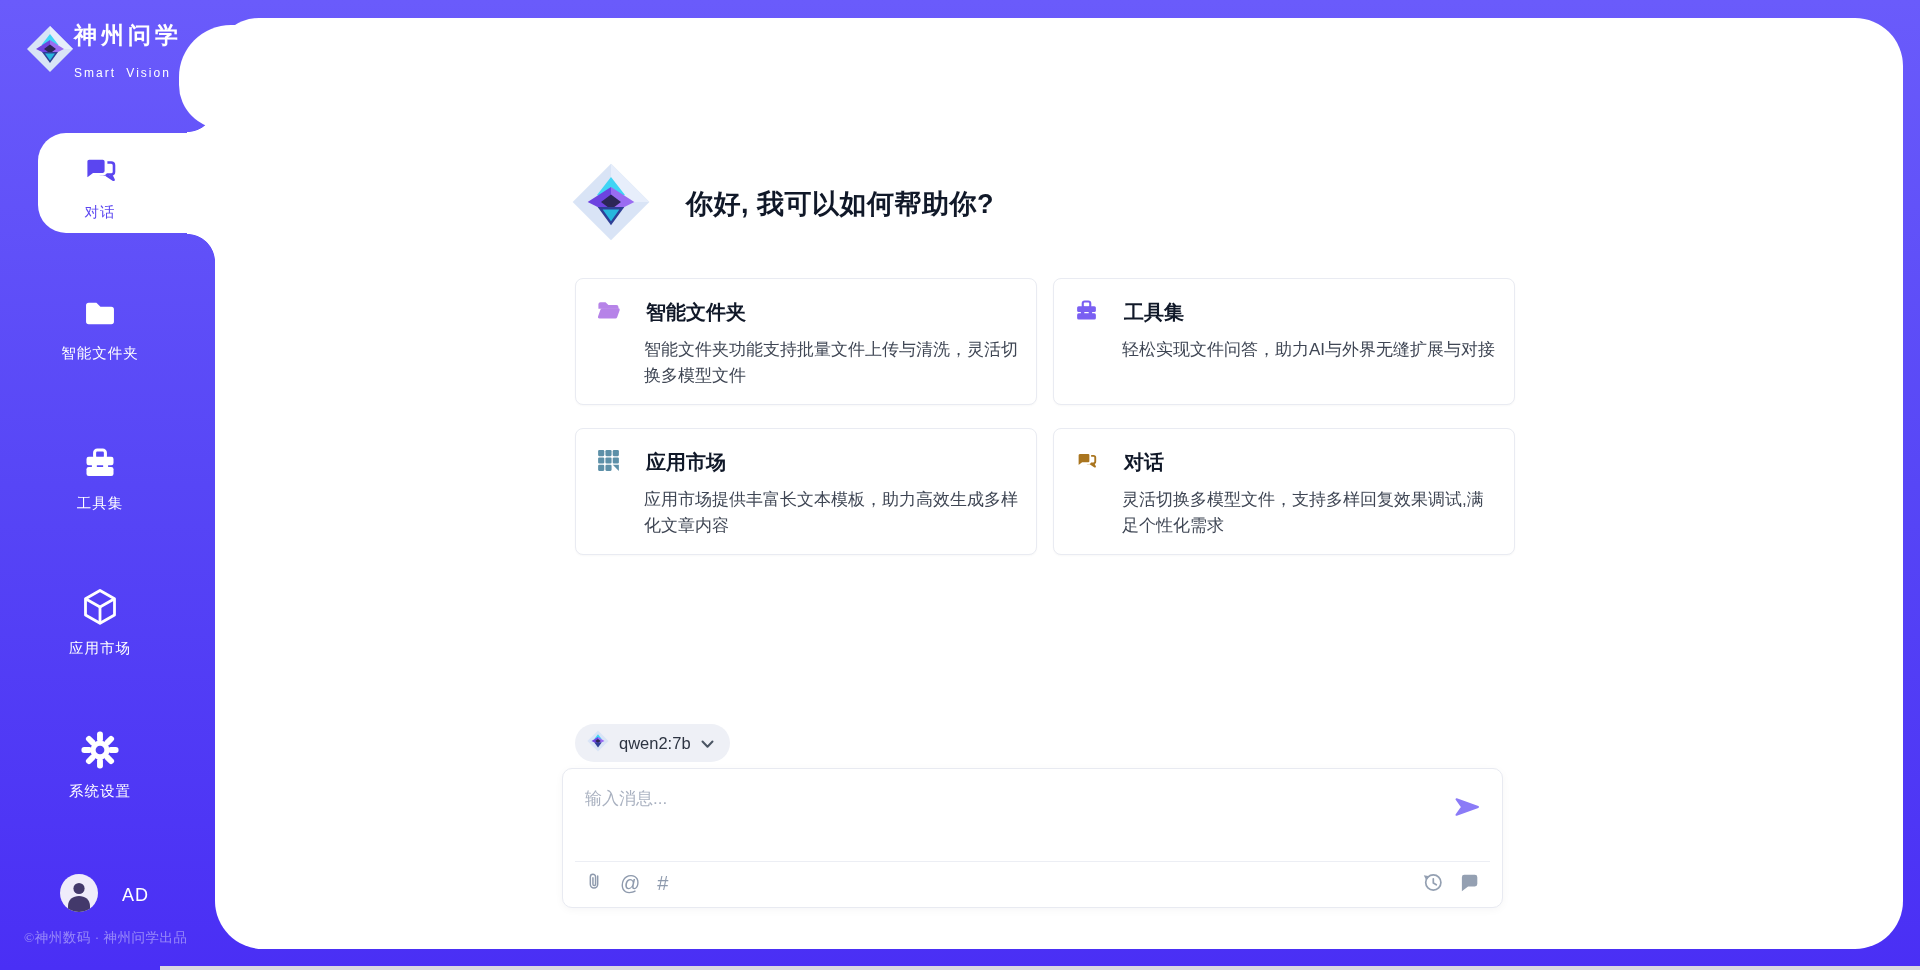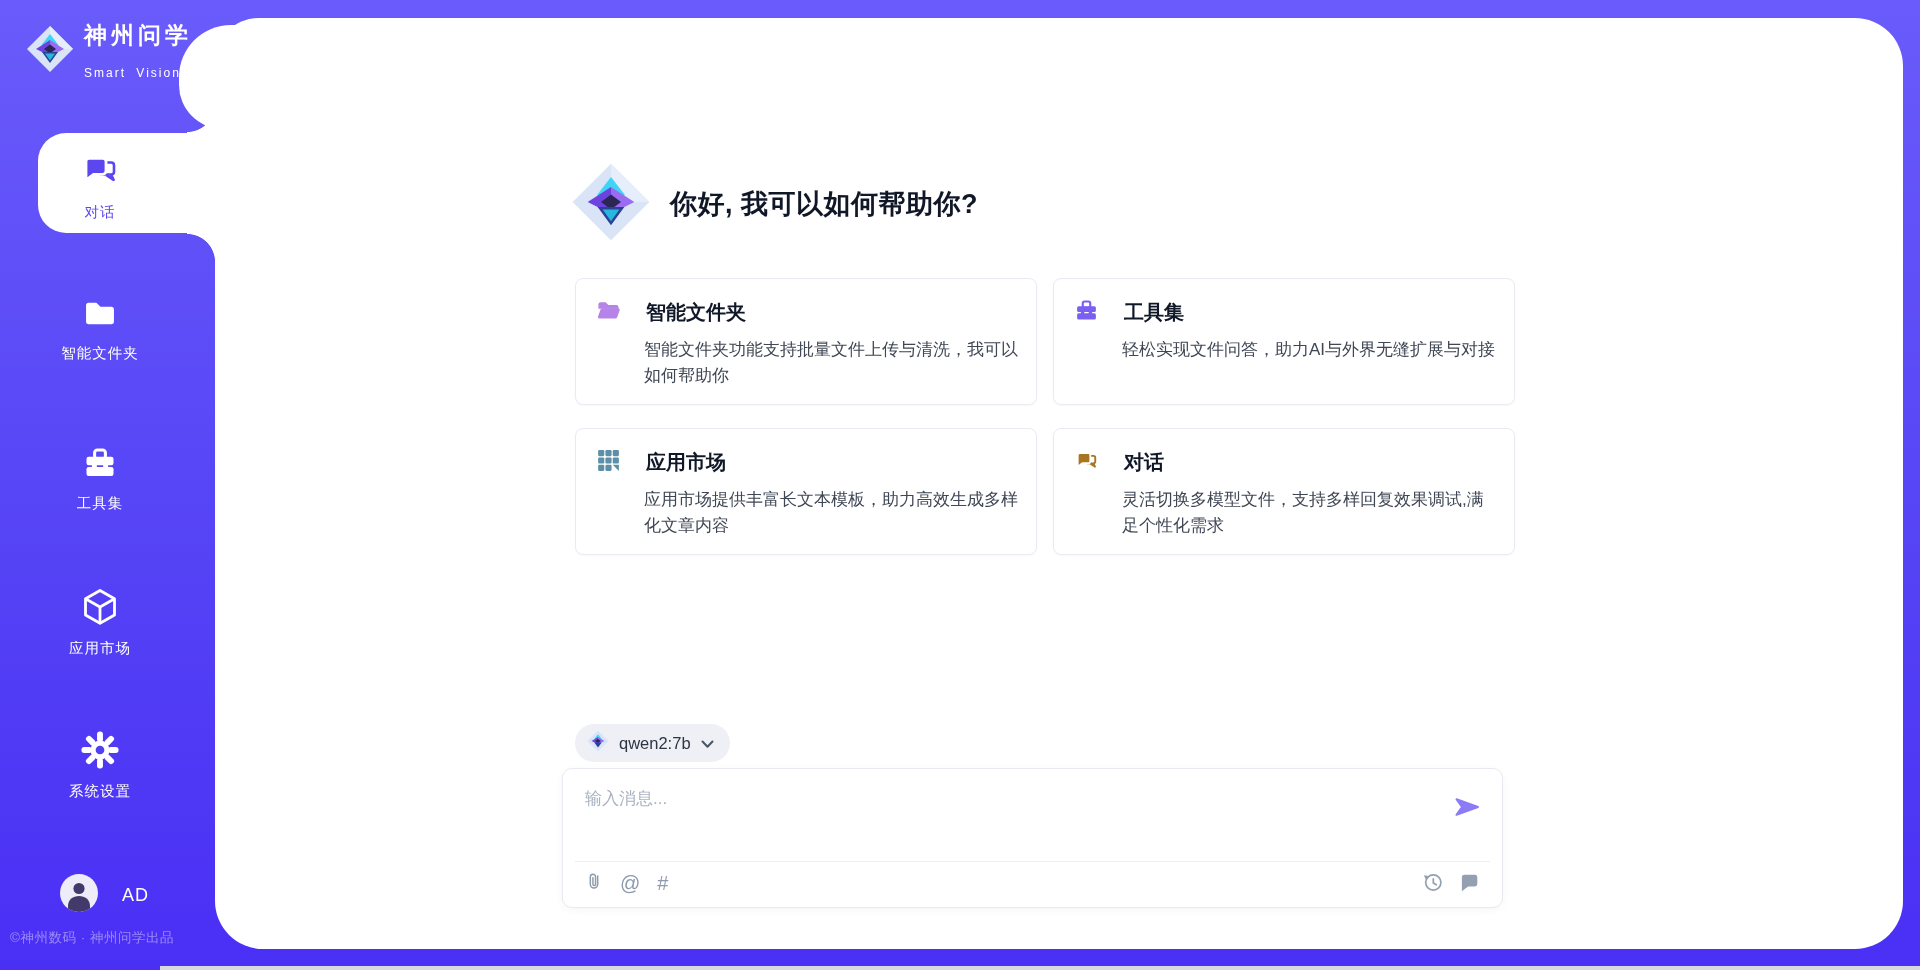--- a/index.html
+++ b/index.html
@@ -11,34 +11,34 @@
     border-radius:44px 48px 48px 48px;}
   .lobe{position:absolute;left:179px;top:25px;width:60px;height:104px;background:#fff;
     border-radius:52px 0 0 44px;}
   .tab{position:absolute;left:38px;top:133px;width:180px;height:100px;background:#fff;
     border-radius:28px 0 0 28px;}
   .fillet{position:absolute;width:29px;height:29px;left:187px;}
   .fillet.top{top:104px;background:radial-gradient(circle 29px at 0 0,rgba(255,255,255,0) 0,rgba(255,255,255,0) 27.6px,#fff 28.4px);}
   .fillet.bottom{top:233px;background:radial-gradient(circle 29px at 0 100%,rgba(255,255,255,0) 0,rgba(255,255,255,0) 27.6px,#fff 28.4px);}
   .bottom-line{position:absolute;left:160px;right:0;bottom:0;height:4px;background:#d9d8e2;}
   
-  .logo{position:absolute;left:26px;top:22px;display:flex;align-items:center;gap:10px;color:#fff;}
+  .logo{position:absolute;left:26px;top:22px;display:flex;align-items:center;color:#fff;}
   .logo-name{font-size:23px;font-weight:700;letter-spacing:4px;line-height:1.15;}
   .logo-sub{font-size:12px;letter-spacing:2px;word-spacing:5px;margin-top:18px;}
   .nav-item{position:absolute;left:0;width:200px;display:flex;flex-direction:column;align-items:center;gap:9px;
     color:#fff;cursor:pointer;}
   .nav-item.active{color:#5b46f0;}
   .nav-label{font-size:14.5px;letter-spacing:1px;}
   .nav-chat{top:150px;} .nav-folder{top:295px;} .nav-tools{top:445px;}
   .nav-market{top:586px;} .nav-settings{top:731px;}
   .user{position:absolute;left:60px;top:874px;display:flex;align-items:center;gap:24px;cursor:pointer;}
   .user-name{color:#fff;font-size:18px;letter-spacing:1px;}
-  .copyright{position:absolute;left:10px;top:929px;font-size:13.5px;color:rgba(255,255,255,0.42);letter-spacing:0.5px;}
-  
-  .greeting{position:absolute;left:571px;top:162px;display:flex;align-items:center;gap:19px;}
+  .copyright{position:absolute;left:24px;top:929px;font-size:13.5px;color:rgba(255,255,255,0.42);letter-spacing:0.5px;font-family:Liberation Serif, serif;}
+  
+  .greeting{position:absolute;left:571px;top:162px;display:flex;align-items:center;gap:35px;}
   .greeting-text{font-size:27px;font-weight:700;color:#101828;letter-spacing:0.5px;}
   
   .cards{position:absolute;left:575px;top:278px;width:942px;display:grid;
     grid-template-columns:462px 462px;column-gap:16px;row-gap:23px;}
   .card{height:127px;background:#fff;border:1px solid #e9ebf2;border-radius:8px;
     padding:19px 18px 0 20px;box-sizing:border-box;box-shadow:0 1px 2px rgba(16,24,40,0.03);cursor:pointer;}
   .card-head{display:flex;align-items:center;gap:25px;}
   .card-title{font-size:20px;font-weight:700;color:#101828;}
   .card-desc{margin:10px 0 0 48px;font-size:17px;line-height:1.5;color:#3f4654;}
   
@@ -194,21 +194,21 @@
     <div class="card">
       <div class="card-head">
         <span>
           <svg width="25" height="25" viewBox="0 0 26 26" fill="#b683e8">
             <path d="M2.5 6.5 a2.2 2.2 0 0 1 2.2-2.2 h5.2 l3 3 h8.3 a2.2 2.2 0 0 1 2.2 2.2 v1.6 H2.5 z"></path>
             <path d="M4.6 12.2 a2 2 0 0 1 1.9-1.5 h16.6 a1.6 1.6 0 0 1 1.5 2.1 l-2.6 7.2 a2 2 0 0 1-1.9 1.4 H3.6 a1.6 1.6 0 0 1-1.5-2.1 z"></path>
           </svg>
         </span>
         <span class="card-title">智能文件夹</span>
       </div>
-      <div class="card-desc">智能文件夹功能支持批量文件上传与清洗，我可以如何帮助你</div>
+      <div class="card-desc">智能文件夹功能支持批量文件上传与清洗，灵活切换多模型文件</div>
     </div>
 
     <div class="card">
       <div class="card-head">
         <span>
           <svg width="25" height="25" viewBox="0 0 40 40" style="color:#7a5ff2">
             <rect x="14" y="5.5" width="12" height="10" rx="3" fill="none" stroke="currentColor" stroke-width="3.4"></rect>
             <rect x="5" y="13" width="30" height="9.5" rx="2.5" fill="currentColor"></rect>
             <rect x="5" y="24.5" width="30" height="10" rx="2.5" fill="currentColor"></rect>
             <rect x="11" y="19" width="5.5" height="8" rx="1.2" fill="currentColor"></rect>

